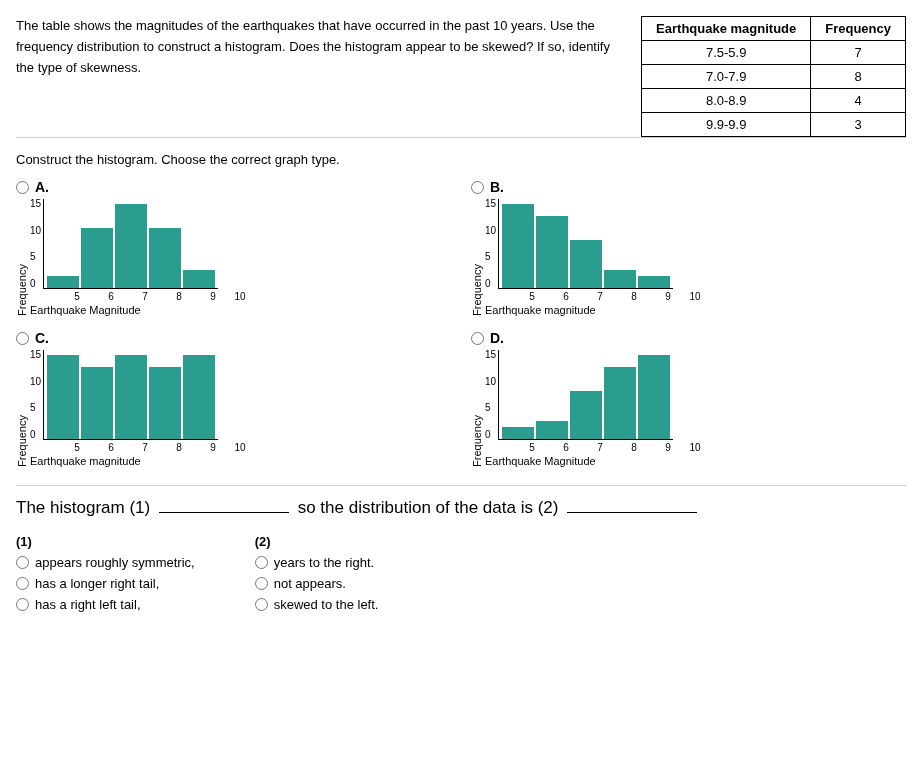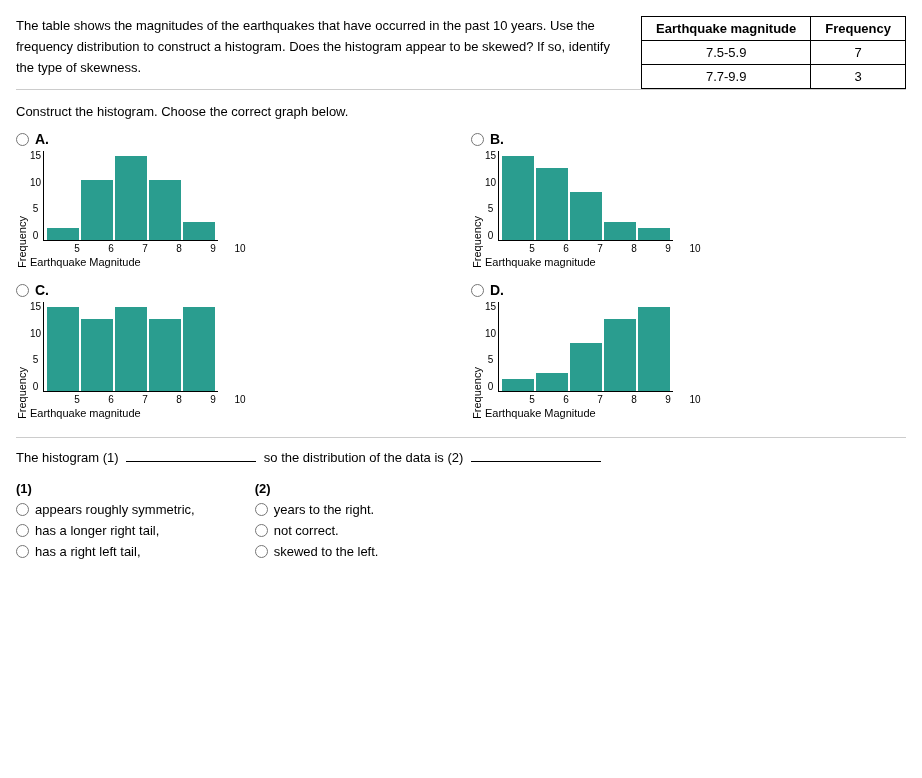--- a/index.html
+++ b/index.html
@@ -82,21 +82,21 @@
     }
     .y-ticks {
       display: flex;
       flex-direction: column-reverse;
       margin-right: 2px;
       height: 90px;
       justify-content: space-between;
     }
     .y-tick {
       font-size: 10px;
-      text-align: center;
+      text-align: left;
       line-height: 1;
     }
     .bars-area {
       display: flex;
       align-items: flex-end;
       height: 90px;
       border-left: 1.5px solid #000;
       border-bottom: 1.5px solid #000;
       padding: 0 2px;
       gap: 0;
@@ -116,21 +116,21 @@
       font-size: 11px;
       text-align: center;
       margin-top: 2px;
     }
     .divider {
       border: none;
       border-top: 1px solid #ccc;
       margin: 10px 0 12px 0;
     }
     .conclusion-text {
-      font-size: 13px;
+      font-size: 17px;
       margin-bottom: 16px;
     }
     .answer-options {
       display: flex;
       gap: 60px;
       font-size: 13px;
     }
     .answer-col {
       display: flex;
       flex-direction: column;
@@ -160,28 +160,36 @@
         <th>Earthquake magnitude</th>
         <th>Frequency</th>
       </tr>
     </thead>
     <tbody id="table-body">
         <tr>
           <td>7.5-5.9</td>
           <td>7</td>
         </tr>
         <tr>
-          <td>7.7-9.9</td>
+          <td>7.0-7.9</td>
+          <td>8</td>
+        </tr>
+        <tr>
+          <td>8.0-8.9</td>
+          <td>4</td>
+        </tr>
+        <tr>
+          <td>9.9-9.9</td>
           <td>3</td>
         </tr>
       </tbody>
   </table>
 </div>
 
-<div class="section-label">Construct the histogram. Choose the correct graph below.</div>
+<div class="section-label">Construct the histogram. Choose the correct graph type.</div>
 
 <div class="histogram-grid">
 
   <div class="histogram-option">
     <div class="option-header">
       <input type="radio" name="histogram" style="">
       <span class="option-label">A.</span>
     </div>
     <div class="chart-container">
       <span class="y-axis-label">Frequency</span>
@@ -353,20 +361,20 @@
   <div class="answer-col">
     <div class="answer-item">
       <span style="font-weight:bold;">(2)</span>
     </div>
     <div class="answer-item">
       <input type="radio" name="part2" style="">
       <span>years to the right.</span>
     </div>
     <div class="answer-item">
       <input type="radio" name="part2" style="">
-      <span>not correct.</span>
+      <span>not appears.</span>
     </div>
     <div class="answer-item">
       <input type="radio" name="part2" style="">
       <span>skewed to the left.</span>
     </div>
   </div>
 </div>
 
 </body></html>

